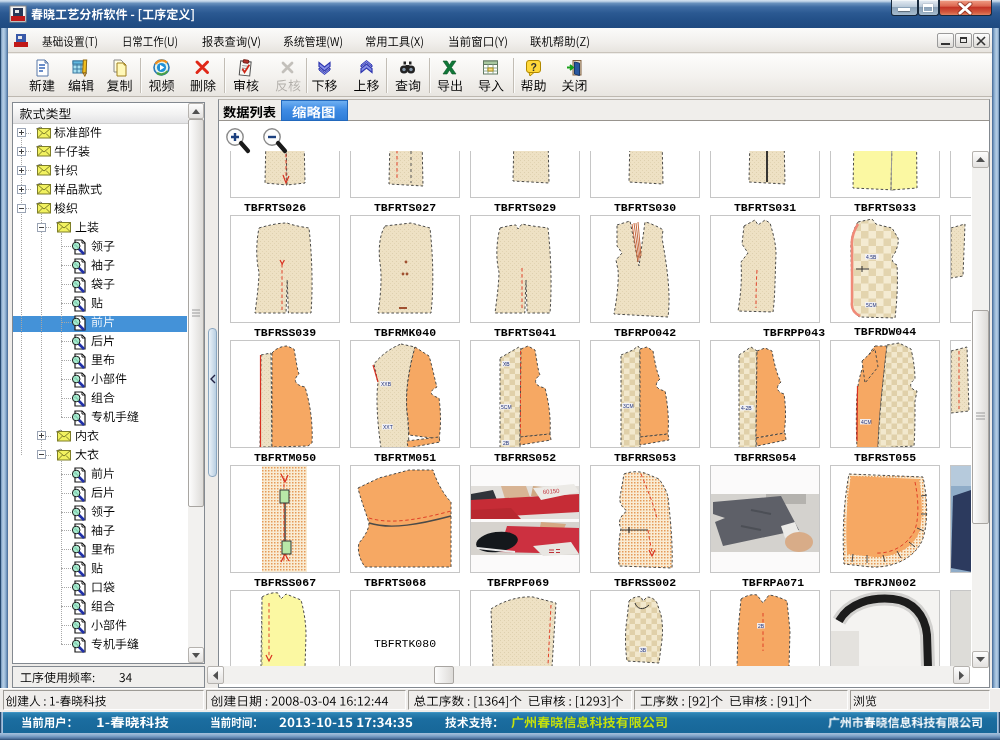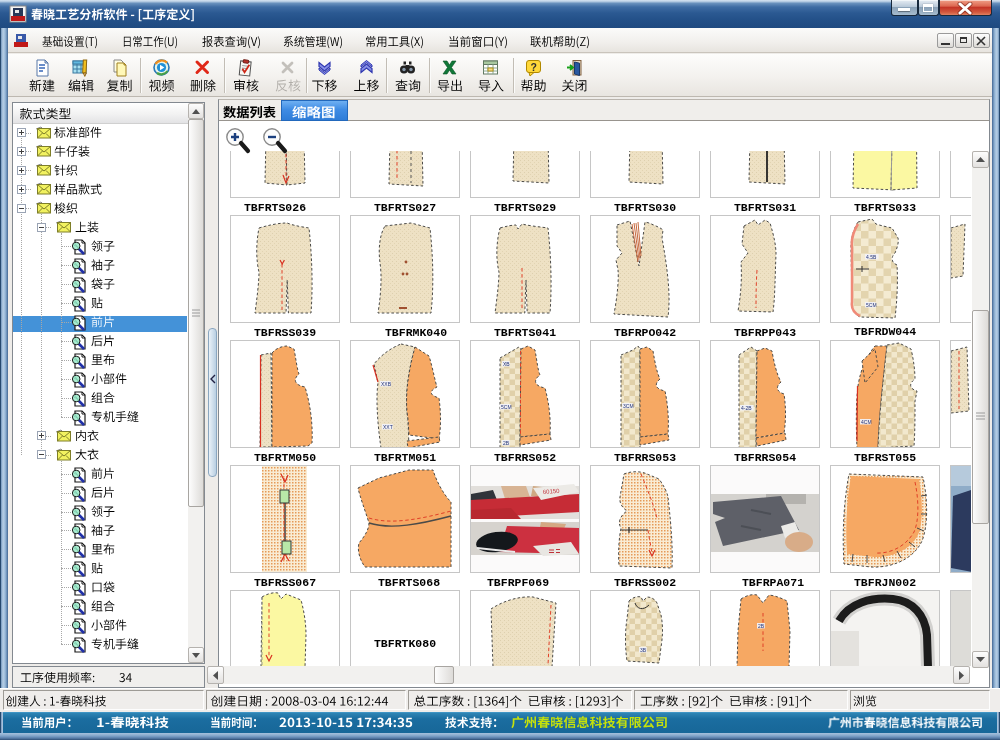--- a/index.html
+++ b/index.html
@@ -247,42 +247,42 @@
       <div class="clab" style="left:11px;top:175px">TBFRSS039</div>
       <div class="cell" style="left:131px;top:63.5px">
         <svg width="108" height="106" viewBox="0 0 108 106" style="position:absolute;left:0;top:0">
           <path d="M34 10 L60 7 L79 12 C82 40 83 70 80 97 L27 97 C30 78 31 60 29 47 C27 32 29 18 34 10 Z" fill="url(#pdot)" stroke="#4a4a48" stroke-width="1" stroke-dasharray="2.6 2.2"></path>
           <circle cx="55" cy="46" r="1.4" fill="#a05030"></circle>
           <circle cx="52" cy="58" r="1.4" fill="#a05030"></circle>
           <circle cx="56" cy="58" r="1.4" fill="#a05030"></circle>
           <path d="M48 92 h8" stroke="#a05030" stroke-width="2"></path>
         </svg>
       </div>
-      <div class="clab" style="left:142px;top:175px">TBFRMK040</div>
+      <div class="clab" style="left:131px;top:175px">TBFRMK040</div>
       <div class="cell" style="left:251px;top:63.5px">
         <svg width="108" height="106" viewBox="0 0 108 106" style="position:absolute;left:0;top:0">
           <path d="M29 12 C36 10 42 9 45 9 L47 13 L51 8 C59 10 70 11 77 12 C80 40 81 70 79 97 L56.2 97 L55 64 L53.8 97 L24 97 C26 82 28 66 28 56 C25 44 25 27 29 12 Z" fill="url(#pdot)" stroke="#4a4a48" stroke-width="1" stroke-dasharray="2.6 2.2"></path>
           <path d="M51 52 V93" stroke="#e04028" stroke-width="1" stroke-dasharray="3.5 2.6" fill="none"></path>
         </svg>
       </div>
       <div class="clab" style="left:251px;top:175px">TBFRTS041</div>
       <div class="cell" style="left:371px;top:63.5px">
         <svg width="108" height="106" viewBox="0 0 108 106" style="position:absolute;left:0;top:0">
           <path d="M26 9 L39 5 L48 50 L54 6 L58 7 C65 10 70 12 72 14 L71 22 C76 50 80 78 77 101 L23 98 C26 82 28 64 27 54 L25 44 L31 37 L26 30 Z" fill="url(#pdot)" stroke="#4a4a48" stroke-width="1" stroke-dasharray="2.6 2.2"></path>
           <path d="M41 8 L47 46 M43 7 L48 44 M45 7 L49 42 M47 6 L50 40" stroke="#c05828" stroke-width="0.9"></path>
         </svg>
       </div>
       <div class="clab" style="left:371px;top:175px">TBFRPO042</div>
       <div class="cell" style="left:491px;top:63.5px">
         <svg width="108" height="106" viewBox="0 0 108 106" style="position:absolute;left:0;top:0">
           <path d="M33 10 L44 4 L47 9 L54 4 L59 7 C63 20 65 30 65 38 C64 62 64 82 62 96 L27 95 C30 78 31 62 30 46 L37 37 L31 28 Z" fill="url(#pdot)" stroke="#4a4a48" stroke-width="1" stroke-dasharray="2.6 2.2"></path>
           <path d="M46 54 C45 70 45 82 45 92" stroke="#e04028" stroke-width="1" stroke-dasharray="3.5 2.6" fill="none"></path>
         </svg>
       </div>
-      <div class="clab" style="left:491px;top:175px">TBFRPP043</div>
+      <div class="clab" style="left:520px;top:175px">TBFRPP043</div>
       <div class="cell" style="left:611px;top:63.5px">
         <svg width="108" height="106" viewBox="0 0 108 106" style="position:absolute;left:0;top:0">
           <path d="M27 6 L41 3 L45 8 C51 10 57 11 61 12 L67 22 C68 27 66 32 64 37 C59 42 61 47 66 49 C67 66 66 86 64 102 L29 101 C23 98 20 92 21 86 L20 32 C20 21 23 12 27 6 Z" fill="url(#pchkL)" stroke="#4a4a48" stroke-width="1" stroke-dasharray="2.6 2.2"></path>
           <path d="M27 8 C22 16 20 24 21 32 L21 86 C20 92 23 97 29 100" stroke="#f08a78" stroke-width="2.5" fill="none"></path>
           <path d="M25 53 h13 M31 50 v6" stroke="#333" stroke-width="1"></path>
           <rect x="34" y="38" width="13.6" height="5.5" fill="#f2f2f8" opacity="0.92"></rect>
           <text x="35" y="42.6" font-size="5" fill="#223377" font-family="sans-serif">4.5B</text>
           <rect x="34" y="86" width="10.7" height="5.5" fill="#f2f2f8" opacity="0.92"></rect>
           <text x="35" y="90.6" font-size="5" fill="#223377" font-family="sans-serif">5CM</text>
         </svg>
@@ -377,21 +377,21 @@
         </svg>
       </div>
       <div class="clab" style="left:11px;top:425px">TBFRSS067</div>
       <div class="cell" style="left:131px;top:313.5px">
         <svg width="108" height="106" viewBox="0 0 108 106" style="position:absolute;left:0;top:0">
           <path d="M7 22 L28 12 L58 4 L82 4 C85 14 92 28 100 36 L100 101 L14 101 C9 94 6 85 8 77 C14 70 18 63 18 57 C14 44 9 31 7 22 Z" fill="#f6a863" stroke="#4a4a48" stroke-width="1" stroke-dasharray="2.6 2.2"></path>
           <path d="M18 57 C40 64 70 58 100 50" stroke="#4a4a48" stroke-width="1.4" fill="none"></path>
           <path d="M18 52 C40 59 70 53 100 45" stroke="#e04028" stroke-width="1" stroke-dasharray="3.5 2.6" fill="none"></path>
         </svg>
       </div>
-      <div class="clab" style="left:135px;top:425px">TBFRTS068</div>
+      <div class="clab" style="left:121px;top:425px">TBFRTS068</div>
       <div class="cell" style="left:251px;top:313.5px">
         <svg width="108" height="106" viewBox="0 0 108 106" style="position:absolute;left:0;top:0">
           <rect width="108" height="106" fill="#fbfafa"></rect>
           <rect y="20" width="108" height="33" fill="#e2dfdb"></rect>
           <path d="M30 20 L55 20 L60 34 L35 36 Z" fill="#d8b494"></path>
           <path d="M62 20 L80 22 L78 32 L60 30 Z" fill="#cfa882"></path>
           <path d="M0 28 L22 24 L30 44 L0 50 Z" fill="#30343a"></path>
           <path d="M0 34 L108 28 L108 46 L0 52 Z" fill="#c62c36"></path>
           <path d="M62 22 L103 18 L108 26 L70 34 Z" fill="#eceae6"></path>
           <text x="72" y="28" font-size="6" fill="#c03038" font-family="sans-serif" transform="rotate(-4 72 28)">60150</text>
@@ -446,21 +446,21 @@
       </div>
       <div class="cell" style="left:11px;top:438.5px">
         <svg width="108" height="106" viewBox="0 0 108 106" style="position:absolute;left:0;top:0">
           <path d="M31 6 C36 3 42 1 47 2 L50 8 L55 3 L70 9 C73 20 75 32 75 44 L74 76 L30 76 Z" fill="#fbf8a2" stroke="#4a4a48" stroke-width="1" stroke-dasharray="2.6 2.2"></path>
           <path d="M31 6 V76" stroke="#999" stroke-width="1" stroke-dasharray="3 2"></path>
           <path d="M38 12 V66" stroke="#e04028" stroke-width="1" stroke-dasharray="3.5 2.6" fill="none"></path>
           <path d="M35 64 L38 70 L41 64" stroke="#d83020" stroke-width="1.2" fill="none"></path>
         </svg>
       </div>
       <div class="cell" style="left:131px;top:438.5px">
-        <div style="position:absolute;left:0;top:46px;width:108px;text-align:center;font-family:'Liberation Mono',monospace;font-size:11.5px;font-weight:bold">TBFRTK080</div>
+        <div style="position:absolute;left:0;top:46px;width:108px;text-align:center;font-family:'Liberation Mono',monospace;font-size:11.5px;font-weight:normal">TBFRTK080</div>
       </div>
       <div class="cell" style="left:251px;top:438.5px">
         <svg width="108" height="106" viewBox="0 0 108 106" style="position:absolute;left:0;top:0">
           <path d="M20 18 C32 10 48 5 62 6 L85 12 L81 76 L22 76 Z" fill="url(#pdot)" stroke="#4a4a48" stroke-width="1" stroke-dasharray="2.6 2.2"></path>
           <path d="M80 14 L77 74" stroke="#e04028" stroke-width="1" stroke-dasharray="3.5 2.6" fill="none"></path>
         </svg>
       </div>
       <div class="cell" style="left:371px;top:438.5px">
         <svg width="108" height="106" viewBox="0 0 108 106" style="position:absolute;left:0;top:0">
           <path d="M38 10 C42 6 47 5 50 6 L52 10 L56 6 C60 6 64 8 66 12 L70 24 C72 34 72 44 70 56 L68 72 L36 70 C34 56 34 40 36 28 Z" fill="url(#pchk)" stroke="#4a4a48" stroke-width="1" stroke-dasharray="2.6 2.2"></path>

